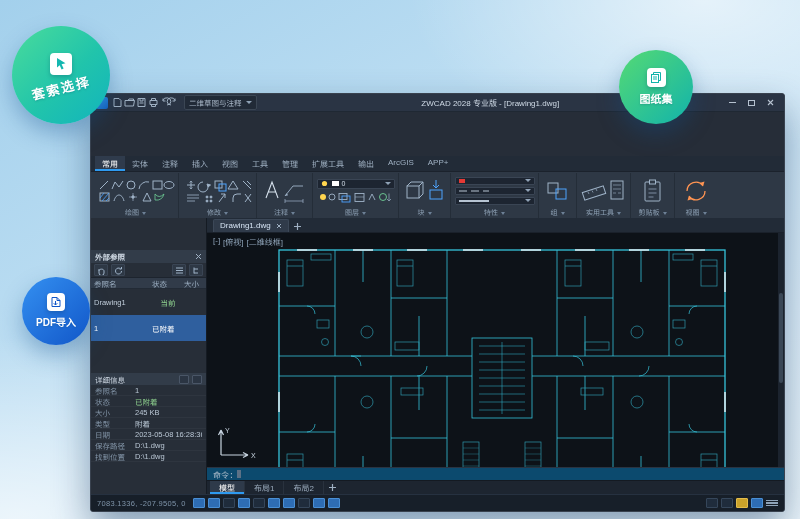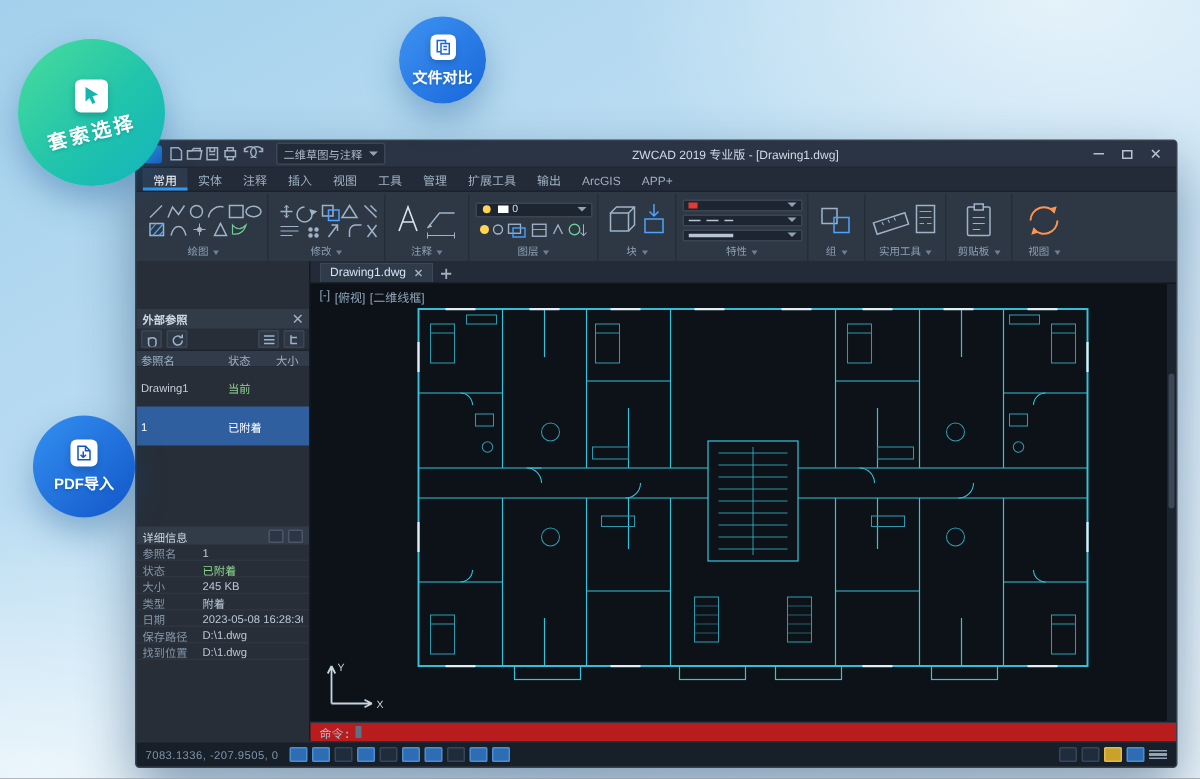--- a/index.html
+++ b/index.html
@@ -46,22 +46,22 @@
   .ws-combo { display:flex; align-items:center; gap:4px; background:#212a37; border:1px solid #3b4654;
     border-radius:2px; padding:1px 4px; font-size:7.5px; color:#aab8c8; white-space:nowrap; }
   .caret { width:0; height:0; border-left:3px solid transparent; border-right:3px solid transparent;
     border-top:3.5px solid #8fa2b6; }
   .title { flex:1; text-align:center; font-size:8px; color:#d0dbe7; white-space:nowrap; overflow:hidden; }
   .winbtns { display:flex; gap:2px; }
   .wbtn { width:17px; height:13px; display:flex; align-items:center; justify-content:center; border-radius:1px; }
   .minbar { width:7px; height:1.5px; background:#b6c2d0; display:block; }
   .maxbox { width:7px; height:6px; border:1px solid #b6c2d0; display:block; }
 
-  .rtabs { height:16px; flex:0 0 auto; background:#222b37; display:flex; align-items:flex-end;
-    padding:0 4px; border-bottom:1px solid #1b222c; }
+  .rtabs { height:16px; flex:0 0 auto; background:#222b37; display:flex; align-items:flex-start;
+    padding:0 4px; border-bottom:1px solid #1b222c;margin-top:44px; }
   .rtab { padding:2px 7px 2px; font-size:8px; color:#9fb0c2; white-space:nowrap; }
   .rtab.active { background:#2f3b4c; color:#fff; box-shadow:inset 0 -2px 0 #2e9af0; }
 
   .ribbon { height:46px; flex:0 0 auto; background:#2e3845; display:flex; align-items:stretch; padding:1px 2px 0; }
   .rgroup { display:flex; flex-direction:column; border-right:1px solid #242d38; padding:1px 3px 0; flex:0 0 auto; }
   .gicons { flex:1; display:flex; align-items:center; justify-content:center; gap:2px; }
   .gicons.col { flex-direction:column; justify-content:center; gap:2px; }
   .glabel { height:11px; line-height:11px; font-size:7px; color:#8da0b4; text-align:center; white-space:nowrap; }
   .glabel::after { content:""; display:inline-block; margin-left:3px; vertical-align:middle;
     border-left:2.5px solid transparent; border-right:2.5px solid transparent; border-top:3px solid #6d8096; }
@@ -78,21 +78,21 @@
     display:flex; align-items:center; padding:0 4px;margin-top:32px; }
   .pal-tools { height:15px; flex:0 0 auto; display:flex; align-items:center; gap:3px; padding:0 3px;
     border-bottom:1px solid #1d242e; }
   .ptool { width:14px; height:12px; display:flex; align-items:center; justify-content:center;
     background:#2e3845; border:1px solid #3a4554; border-radius:1px; }
   .plist-head { height:11px; flex:0 0 auto; display:flex; align-items:center; background:#313b49;
     color:#9db0c3; border-bottom:1px solid #222a35; }
   .col-name { flex:1; padding-left:3px; } .col-status { width:32px; } .col-size { width:22px; }
   .prow { height:26px; flex:0 0 auto; display:flex; align-items:center; color:#c2cedb; }
   .prow.sel { background:#2f5f9e; color:#fff; }
-  .status-cur { color:#8fd18f; }
+  .status-cur { color:#8fd18f;text-align:center; }
   .pal-fill { flex:1; }
   .dt-head { height:12px; flex:0 0 auto; background:#323c49; color:#cdd7e2; display:flex;
     align-items:center; padding:0 4px; gap:3px; }
   .dt-btn { width:10px; height:9px; border:1px solid #4a5667; background:#2b3543; border-radius:1px; }
   .drow { height:11px; flex:0 0 auto; display:flex; align-items:center; padding:0 4px;
     border-bottom:1px solid rgba(255,255,255,.035); }
   .dlabel { width:40px; color:#8496a9; white-space:nowrap; }
   .dval { flex:1; color:#bac7d5; white-space:nowrap; overflow:hidden; }
   .dval.green { color:#8fd18f; }
 
@@ -103,21 +103,21 @@
   .dtab { display:flex; align-items:center; gap:5px; background:#303b4a; border:1px solid #3c4858;
     border-bottom:none; border-radius:2px 2px 0 0; padding:1px 6px 2px; font-size:8px; color:#d5e3f3; }
   .dtab-add { width:13px; height:12px; display:flex; align-items:center; justify-content:center; }
   .canvas { flex:1; position:relative; background:#0d1218; overflow:hidden; }
   .vp-controls { position:absolute; left:6px; top:3px; display:flex; gap:3px; font-size:8px; color:#90a5ba; }
   .floorplan { position:absolute; left:60px; top:9px; }
   .ucs { position:absolute; left:6px; bottom:4px; }
   .vscroll { position:absolute; right:0; top:0; bottom:0; width:6px; background:#1b232e; }
   .vthumb { position:absolute; right:1px; top:60px; width:4px; height:90px; background:#3a4756; border-radius:2px; }
 
-  .cmdline { height:13px; flex:0 0 auto; background:#b91c1c; border-top:1px solid #2a3442;
+  .cmdline { height:13px; flex:0 0 auto; background:#0c4a6e; border-top:1px solid #2a3442;
     display:flex; align-items:center; gap:3px; padding:0 6px; font-size:8px; color:#aebdcb;
     font-family:"DejaVu Sans Mono","Liberation Mono",monospace; }
   .cmdcursor { width:4px; height:8px; background:#5c7186; }
 
   .ltabs { height:14px; flex:0 0 auto; background:#1d2530; display:flex; align-items:stretch;
     padding-left:3px; border-top:1px solid #141a22; }
   .ltab { display:flex; align-items:center; padding:0 9px; font-size:8px; color:#9cacbe;
     border-right:1px solid #29323e; }
   .ltab.active { background:#2e3a4a; color:#fff; box-shadow:inset 0 -2px 0 #2e9af0; }
   .ltab-add { display:flex; align-items:center; padding:0 5px; }
@@ -141,31 +141,31 @@
 
   <div class="badge badge-lasso">
     <span class="chip" style="width:22px;height:22px">
       <svg width="14" height="14" viewBox="0 0 14 14">
           <path d="M3 1 L11.5 6.2 L7.6 7.2 L9.6 11.4 L7.6 12.4 L5.7 8.3 L3 10.6 Z" fill="#14b7b0"></path>
         </svg>
     </span>
     <span class="blabel">套索选择</span>
   </div>
 
-  <div class="badge badge-compare">
-    <span class="chip" style="width:17px;height:17px">
-      <svg width="11" height="11" viewBox="0 0 11 11" fill="none" stroke="#1767d9" stroke-width="1">
-        <rect x="1.5" y="1" width="5.5" height="7.5"></rect>
-          <rect x="4" y="3" width="5.5" height="7" fill="#fff"></rect>
-          <path d="M5.5 5h2.5M5.5 7h2.5"></path>
+
+  <div class="badge badge-sheetset">
+    <span class="chip" style="width:19px;height:19px">
+      <svg width="13" height="13" viewBox="0 0 13 13" fill="none" stroke="#12b3ab" stroke-width="1">
+        <rect x="1.5" y="3.5" width="7" height="8"></rect>
+          <path d="M3.5 3.5v-2h7v8h-2"></path>
+          <path d="M3 6h4M3 8h4"></path>
       </svg>
     </span>
-    <span class="blabel">文件对比</span>
+    <span class="blabel">图纸集</span>
   </div>
-
 
   <div class="badge badge-pdf">
     <span class="chip" style="width:18px;height:18px">
       <svg width="12" height="12" viewBox="0 0 12 12" fill="none" stroke="#1156c8" stroke-width="1">
         <path d="M2 1.5h5l3 3v6H2z"></path>
           <path d="M7 1.5v3h3"></path>
           <path d="M5.5 5v4M5.5 9l-1.8-1.8M5.5 9l1.8-1.8"></path>
       </svg>
     </span>
     <span class="blabel">PDF导入</span>
@@ -183,21 +183,21 @@
           <path d="M25 1.5h7v8h-7z M27 1.5v2.5h3V1.5 M26.5 6h4"></path>
           <path d="M37 3.5h7v4h-7z M38.5 3.5v-2h4v2 M38.5 7.5v2h4v-2"></path>
           <path d="M54 8a4 3.6 0 1 0-4-4.6 M50 1.5v2.5h2.5"></path>
           <path d="M58 8a4 3.6 0 1 1 4-4.6 M62 1.5v2.5h-2.5"></path>
         </svg>
       </span>
       <span class="ws-combo">
         <span>二维草图与注释</span>
         <span class="caret"></span>
       </span>
-      <span class="title">ZWCAD 2019 专业版 - [Drawing1.dwg]</span>
+      <span class="title">ZWCAD 2028 专业版 - [Drawing1.dwg]</span>
       <span class="winbtns">
         <span class="wbtn">
             <span class="minbar"></span>
           </span>
         <span class="wbtn">
             <span class="maxbox"></span>
           </span>
         <span class="wbtn">
           <svg width="7" height="7">
               <path d="M1 1L6 6M6 1L1 6" stroke="#b6c2d0" stroke-width="1.1"></path>
@@ -577,20 +577,30 @@
           <div class="vscroll">
               <div class="vthumb"></div>
             </div>
         </div>
 
         <div class="cmdline">
           <span>命令:</span>
           <span class="cmdcursor"></span>
         </div>
 
+        <div class="ltabs">
+          <span class="ltab active">模型</span>
+          <span class="ltab">布局1</span>
+          <span class="ltab">布局2</span>
+          <span class="ltab-add">
+            <svg width="7" height="7">
+                <path d="M3.5 0v7M0 3.5h7" stroke="#9fb0c2" stroke-width="1.2"></path>
+              </svg>
+          </span>
+        </div>
       </div>
     </div>
 
     <div class="statusbar">
       <span class="coords">7083.1336, -207.9505, 0</span>
       <span class="sicons">
         <span class="sicon on"></span>
         <span class="sicon on"></span>
         <span class="sicon"></span>
         <span class="sicon on"></span>

